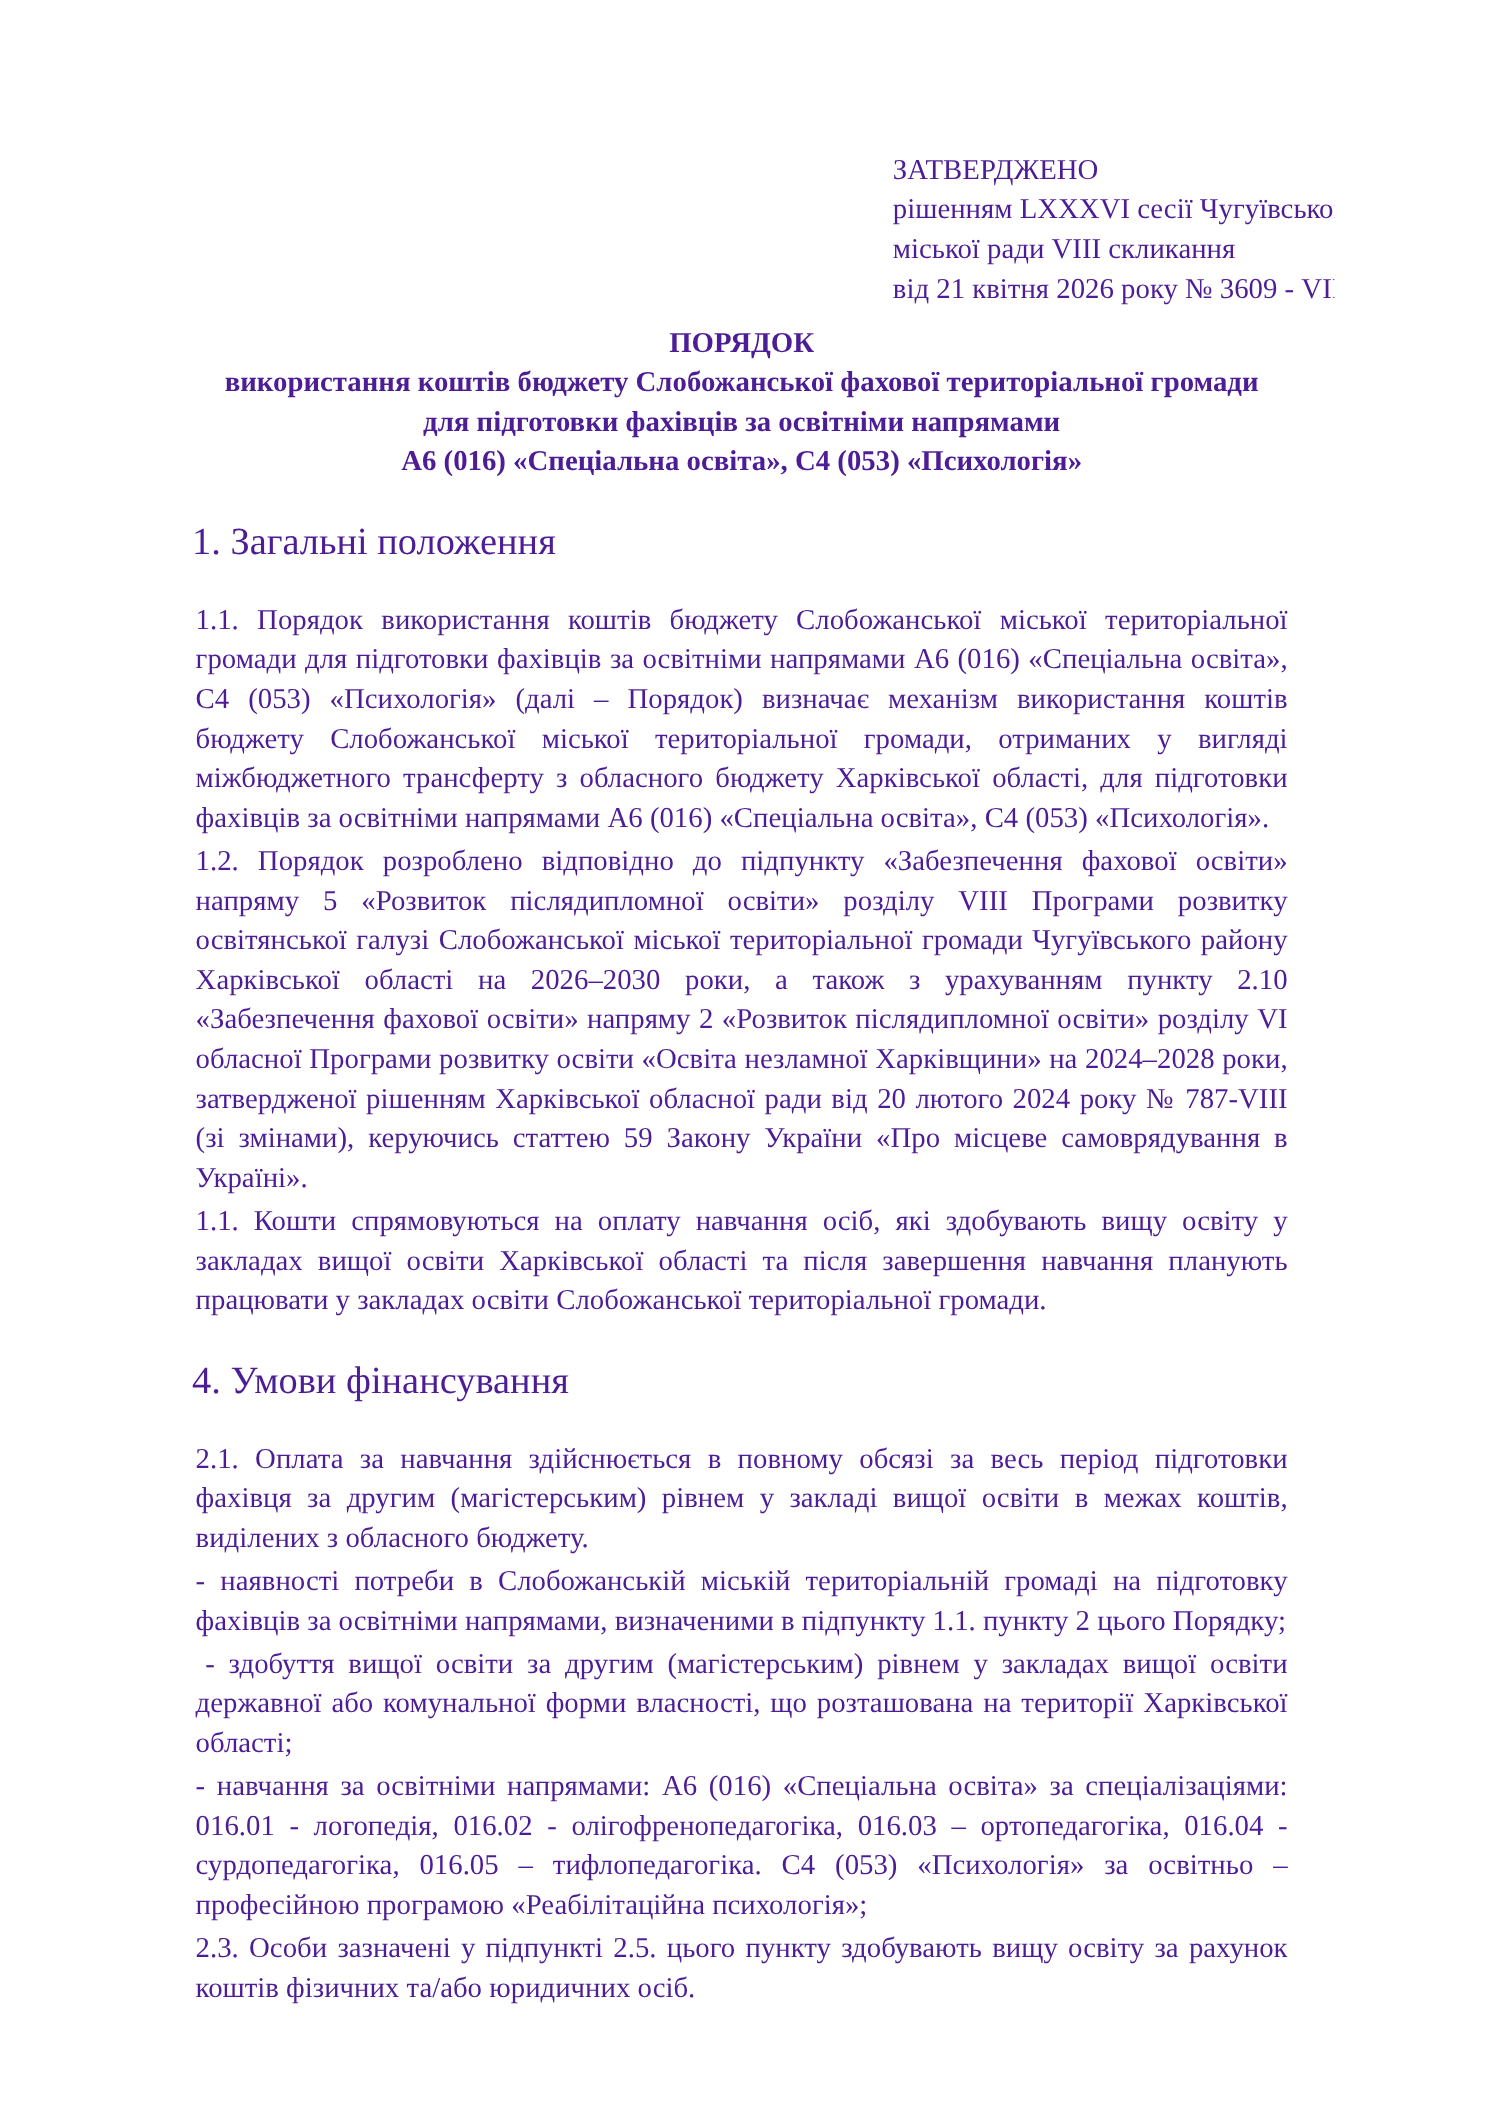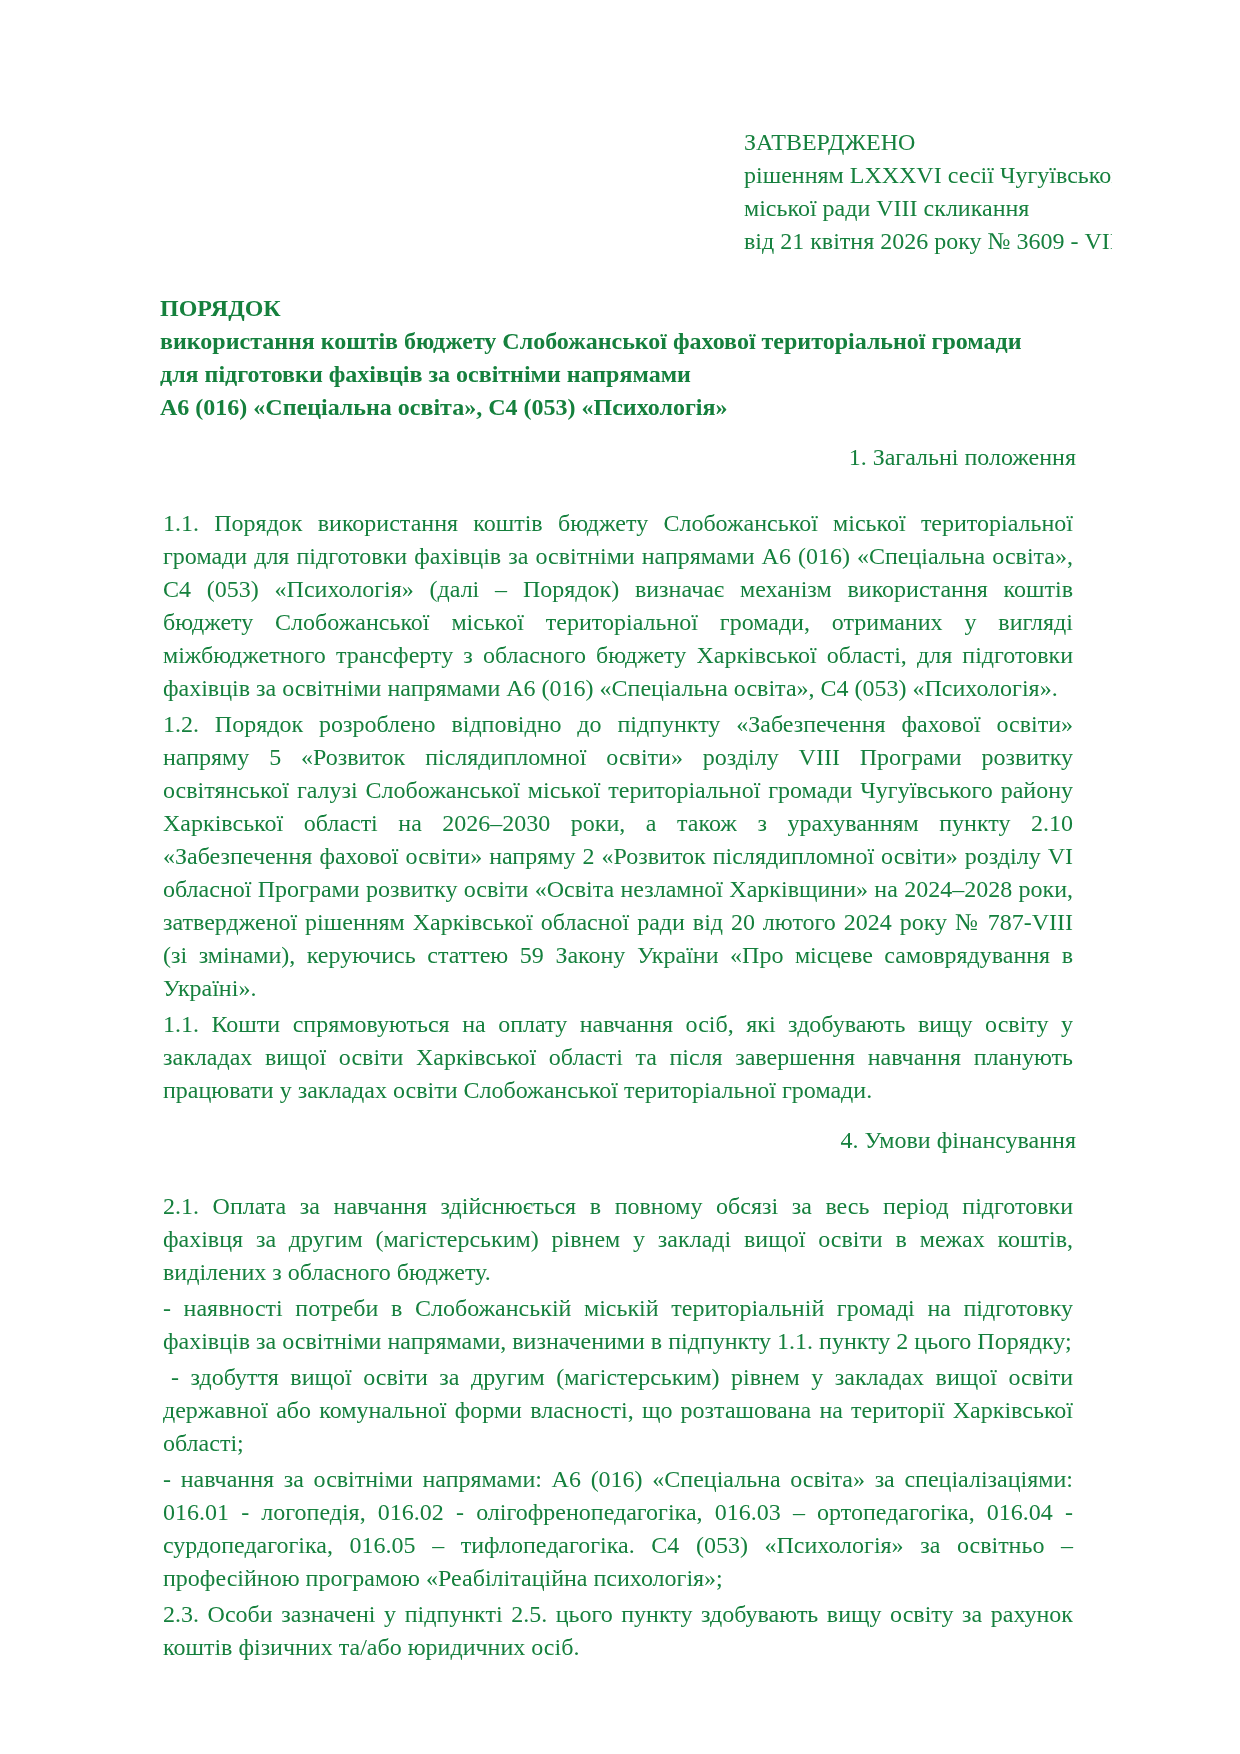--- a/index.html
+++ b/index.html
@@ -10,41 +10,42 @@
   .page {
     position: relative;
     width: 1112px;
     height: 1754px;
     background: #ffffff;
     box-sizing: border-box;
     padding: 126px 36px 0 160px;
     font-family: "Liberation Serif", "DejaVu Serif", serif;
     font-size: 24px;
     line-height: 33px;
-    color: #15803d;
+    color: #4c1d95;
     overflow: hidden;
   }
   .approval-block {
     width: 452px;
     margin-left: 584px;
     text-align: left;
   }
   .approval-block div {
     white-space: nowrap;
   }
   .title-block {
-    margin-top: 34px;
+    margin-top: 12px;
+    text-align: center;
     font-weight: bold;
   }
   .section-heading {
-    margin-top: 17px;
+    margin-top: 33px;
     margin-bottom: 33px;
-    text-align: right;
+    text-align: left;
     font-weight: normal;
-    font-size: 24px;
+    font-size: 32px;
     line-height: 33px;
   }
   .body-text p {
     margin: 3px;
     text-align: justify;
     text-justify: inter-word;
   }
   .body-text p.indent-space {
     text-indent: 8px;
   }

